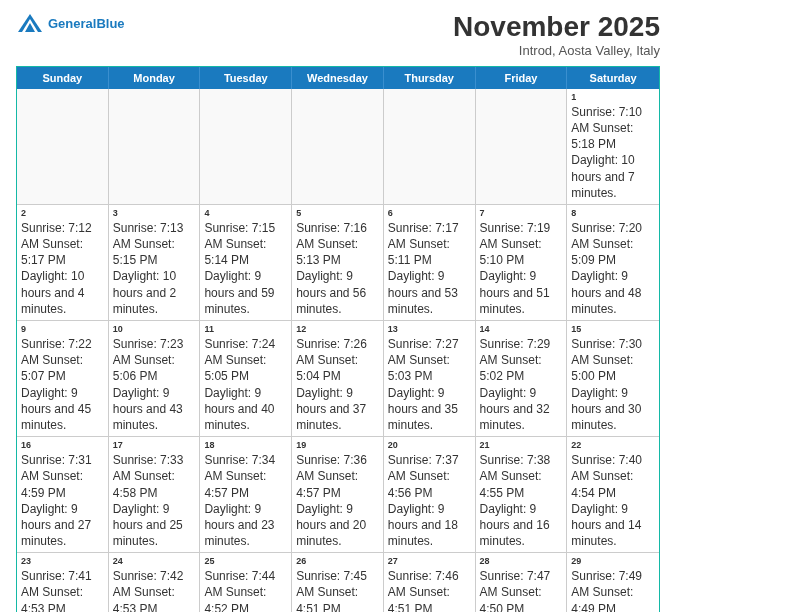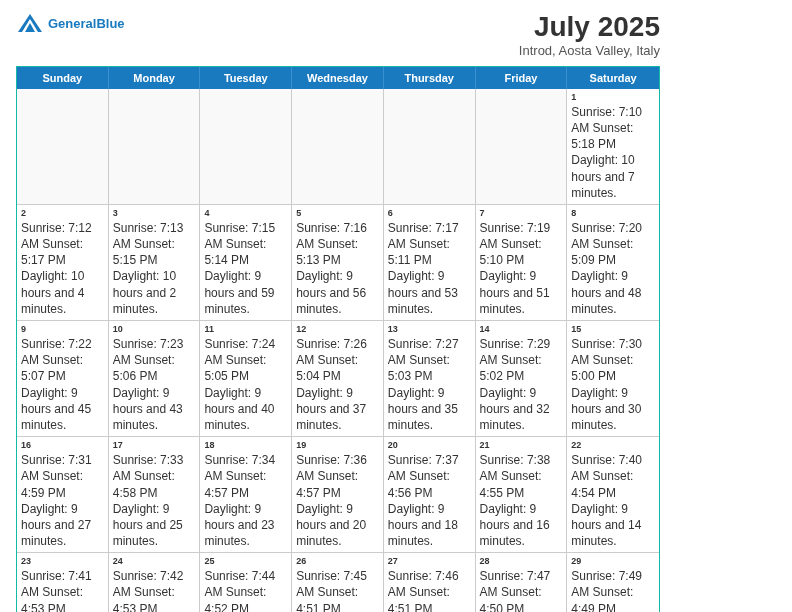--- a/index.html
+++ b/index.html
@@ -139,21 +139,21 @@
       <svg class="logo-icon" viewBox="0 0 28 24" xmlns="http://www.w3.org/2000/svg">
         <polygon points="14,2 26,20 2,20" fill="#1a7abf"></polygon>
         <polygon points="14,7 22,20 6,20" fill="#fff"></polygon>
         <polygon points="14,11 19,20 9,20" fill="#1a7abf"></polygon>
       </svg>
       <div class="logo-text">
         <div><span>General</span><span style="color:#1a7abf">Blue</span></div>
       </div>
     </div>
     <div class="title-block">
-      <div class="month-title">July 2025</div>
+      <div class="month-title">November 2025</div>
       <div class="location">Introd, Aosta Valley, Italy</div>
     </div>
   </div>
 
   <div class="calendar">
     <div class="cal-header">
     <div class="cal-header-cell">Sunday</div>
         <div class="cal-header-cell">Monday</div>
         <div class="cal-header-cell">Tuesday</div>
         <div class="cal-header-cell">Wednesday</div>

